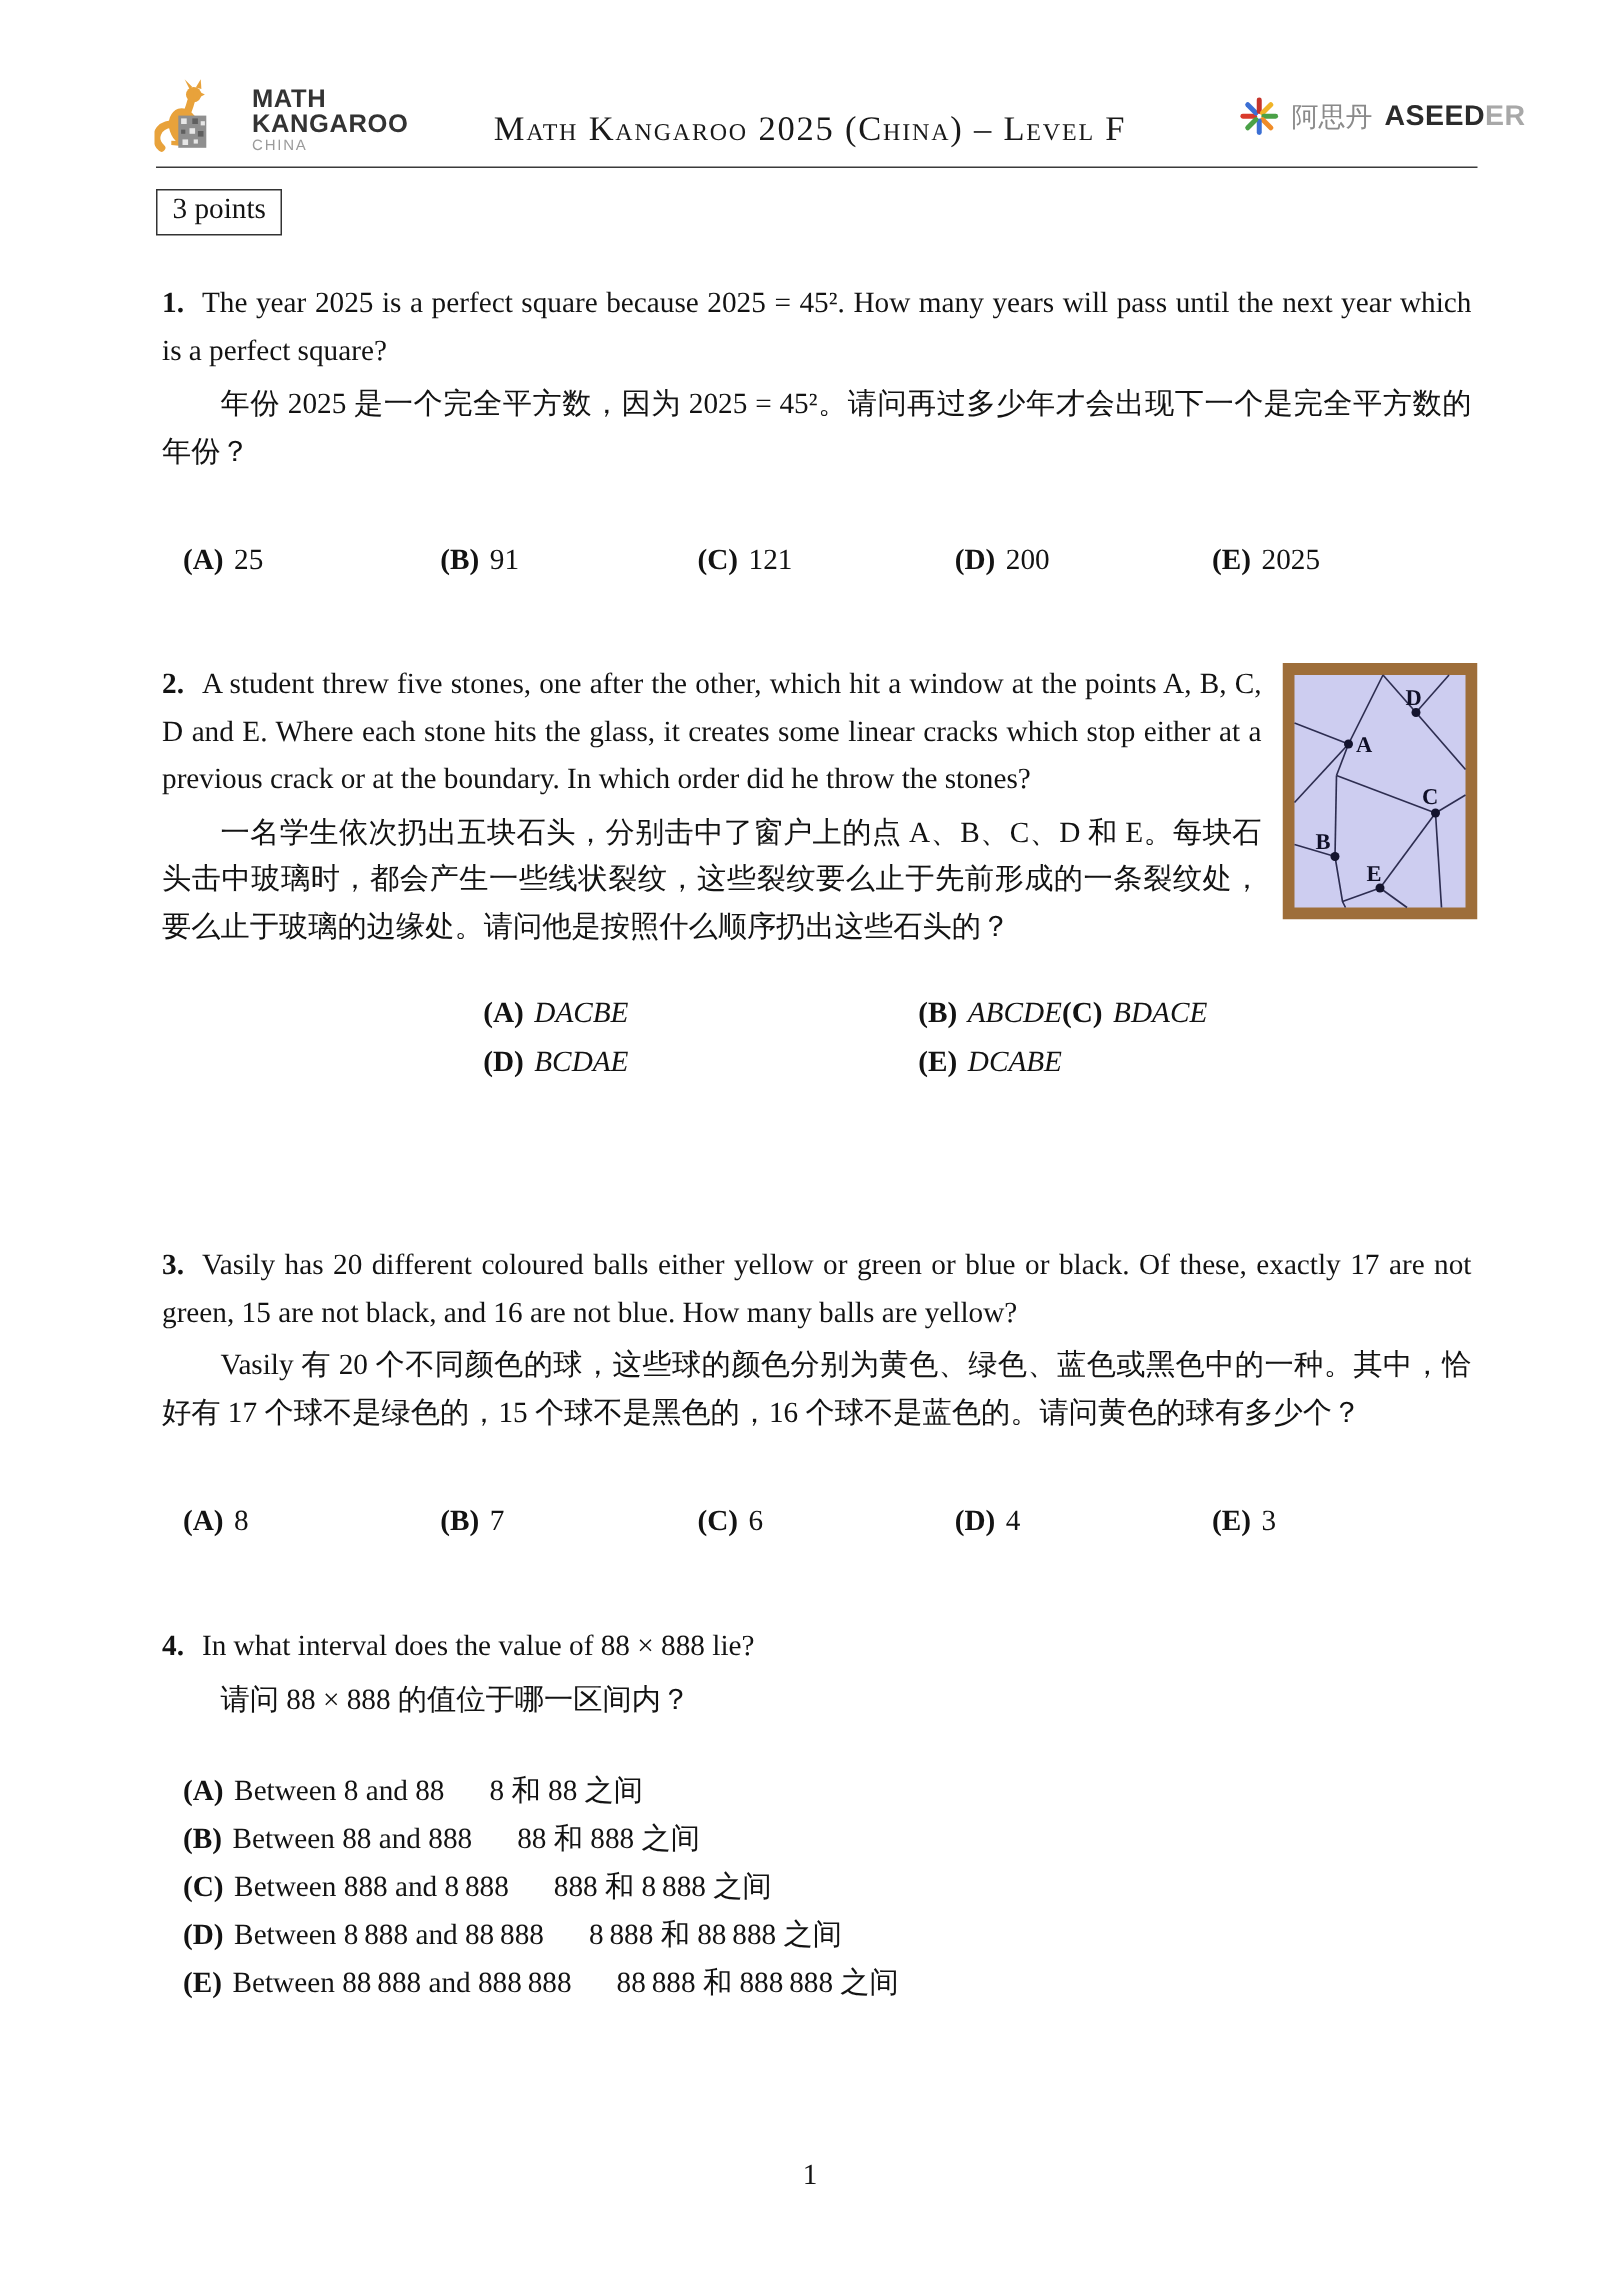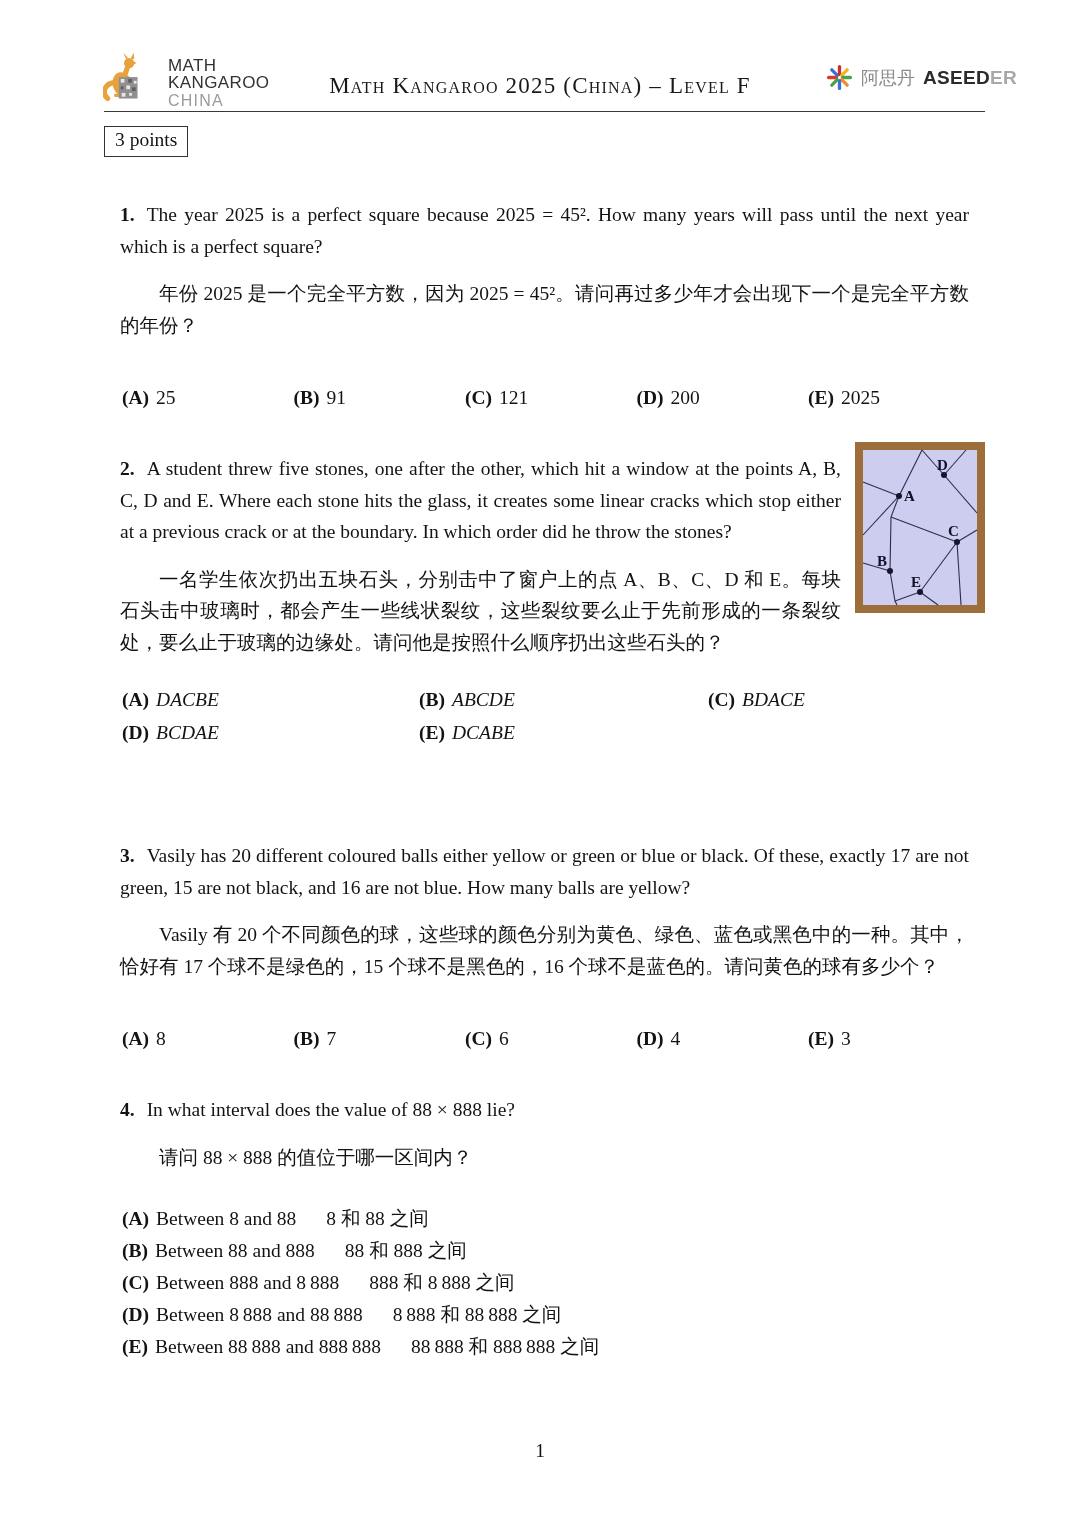--- a/index.html
+++ b/index.html
@@ -2,52 +2,52 @@
 <html><head>
 <meta charset="utf-8">
 <style>
   html,body{margin:0;padding:0;background:#ffffff;}
   .page{position:relative;width:1080px;height:1527px;background:#ffffff;overflow:hidden;
         font-family:"Liberation Serif","DejaVu Serif",serif;color:#131313;}
 
   
   .brand{position:absolute;left:103px;top:50px;display:flex;align-items:flex-start;gap:9px;}
   .brand-text{font-family:"Liberation Sans","DejaVu Sans",sans-serif;line-height:1.02;padding-top:7px;}
-  .brand-l1,.brand-l2{font-size:17px;font-weight:400;color:#333333;letter-spacing:.4px;}
-  .brand-l3{font-size:16px;color:#9b9b9b;letter-spacing:1.2px;margin-top:1px;}
+  .brand-l1,.brand-l2{font-size:17px;font-weight:700;color:#333333;letter-spacing:.4px;}
+  .brand-l3{font-size:10px;color:#9b9b9b;letter-spacing:1.2px;margin-top:1px;}
 
   .doc-title{position:absolute;top:73px;left:0;width:100%;text-align:center;
              font-variant:small-caps;font-size:23px;letter-spacing:1.2px;color:#191919;}
 
   .partner{position:absolute;top:64px;left:826px;display:flex;align-items:center;gap:8px;}
   .partner-cn{font-family:"Liberation Sans","DejaVu Sans",sans-serif;font-size:18px;color:#8a8a8a;}
   .partner-en{font-family:Liberation Sans, sans-serif;font-size:19px;font-weight:800;
               color:#2b2b2b;letter-spacing:.3px;}
   .partner-en .lt{color:#a8a8a8;}
 
   .rule{position:absolute;left:104px;top:111px;width:881px;border-top:1.7px solid #3a3a3a;}
 
   .points-box{position:absolute;left:104px;top:126px;border:1.4px solid #333;
               padding:2px 10px 5px 10px;font-size:19.5px;}
 
   
   .q{position:absolute;left:104px;width:881px;font-size:19.5px;line-height:31.5px;text-align:justify;}
   .q1{top:183px}.q2{top:437px}.q3{top:824px}.q4{top:1078px}
-  .q p{margin:16px;}
+  .q p{margin:4px;}
   .qnum{font-weight:700;margin-right:12px;}
   .zh{text-indent:39px;margin-top:4px;}
 
   .figure{float:right;width:130px;height:171px;margin:5px 0 10px 14px;}
 
   .olabel{font-weight:700;margin-right:7px;}
   .opts5{display:flex;margin-top:41px;padding-left:18px;text-align:left;}
   .opts5 .o{width:171.5px;white-space:nowrap;}
   .opts5 .o:last-child{width:auto;}
 
-  .opts3{display:flex;margin-top:26px;padding-left:18px;text-align:left;}
+  .opts3{display:flex;margin-top:26px;padding-left:18px;text-align:right;}
   .opts3 .c1{width:297px;}.opts3 .c2{width:289px;}
   .opts3.row2{margin-top:1px;}
   .q2 .val{font-style:italic;}
 
   .optlist{margin-top:30px;padding-left:18px;text-align:left;}
   .optline{line-height:32px;white-space:nowrap;}
   .zh-part{margin-left:30px;}
 
   .page-num{position:absolute;top:1440px;left:0;width:100%;text-align:center;font-size:19.5px;}
 </style>

